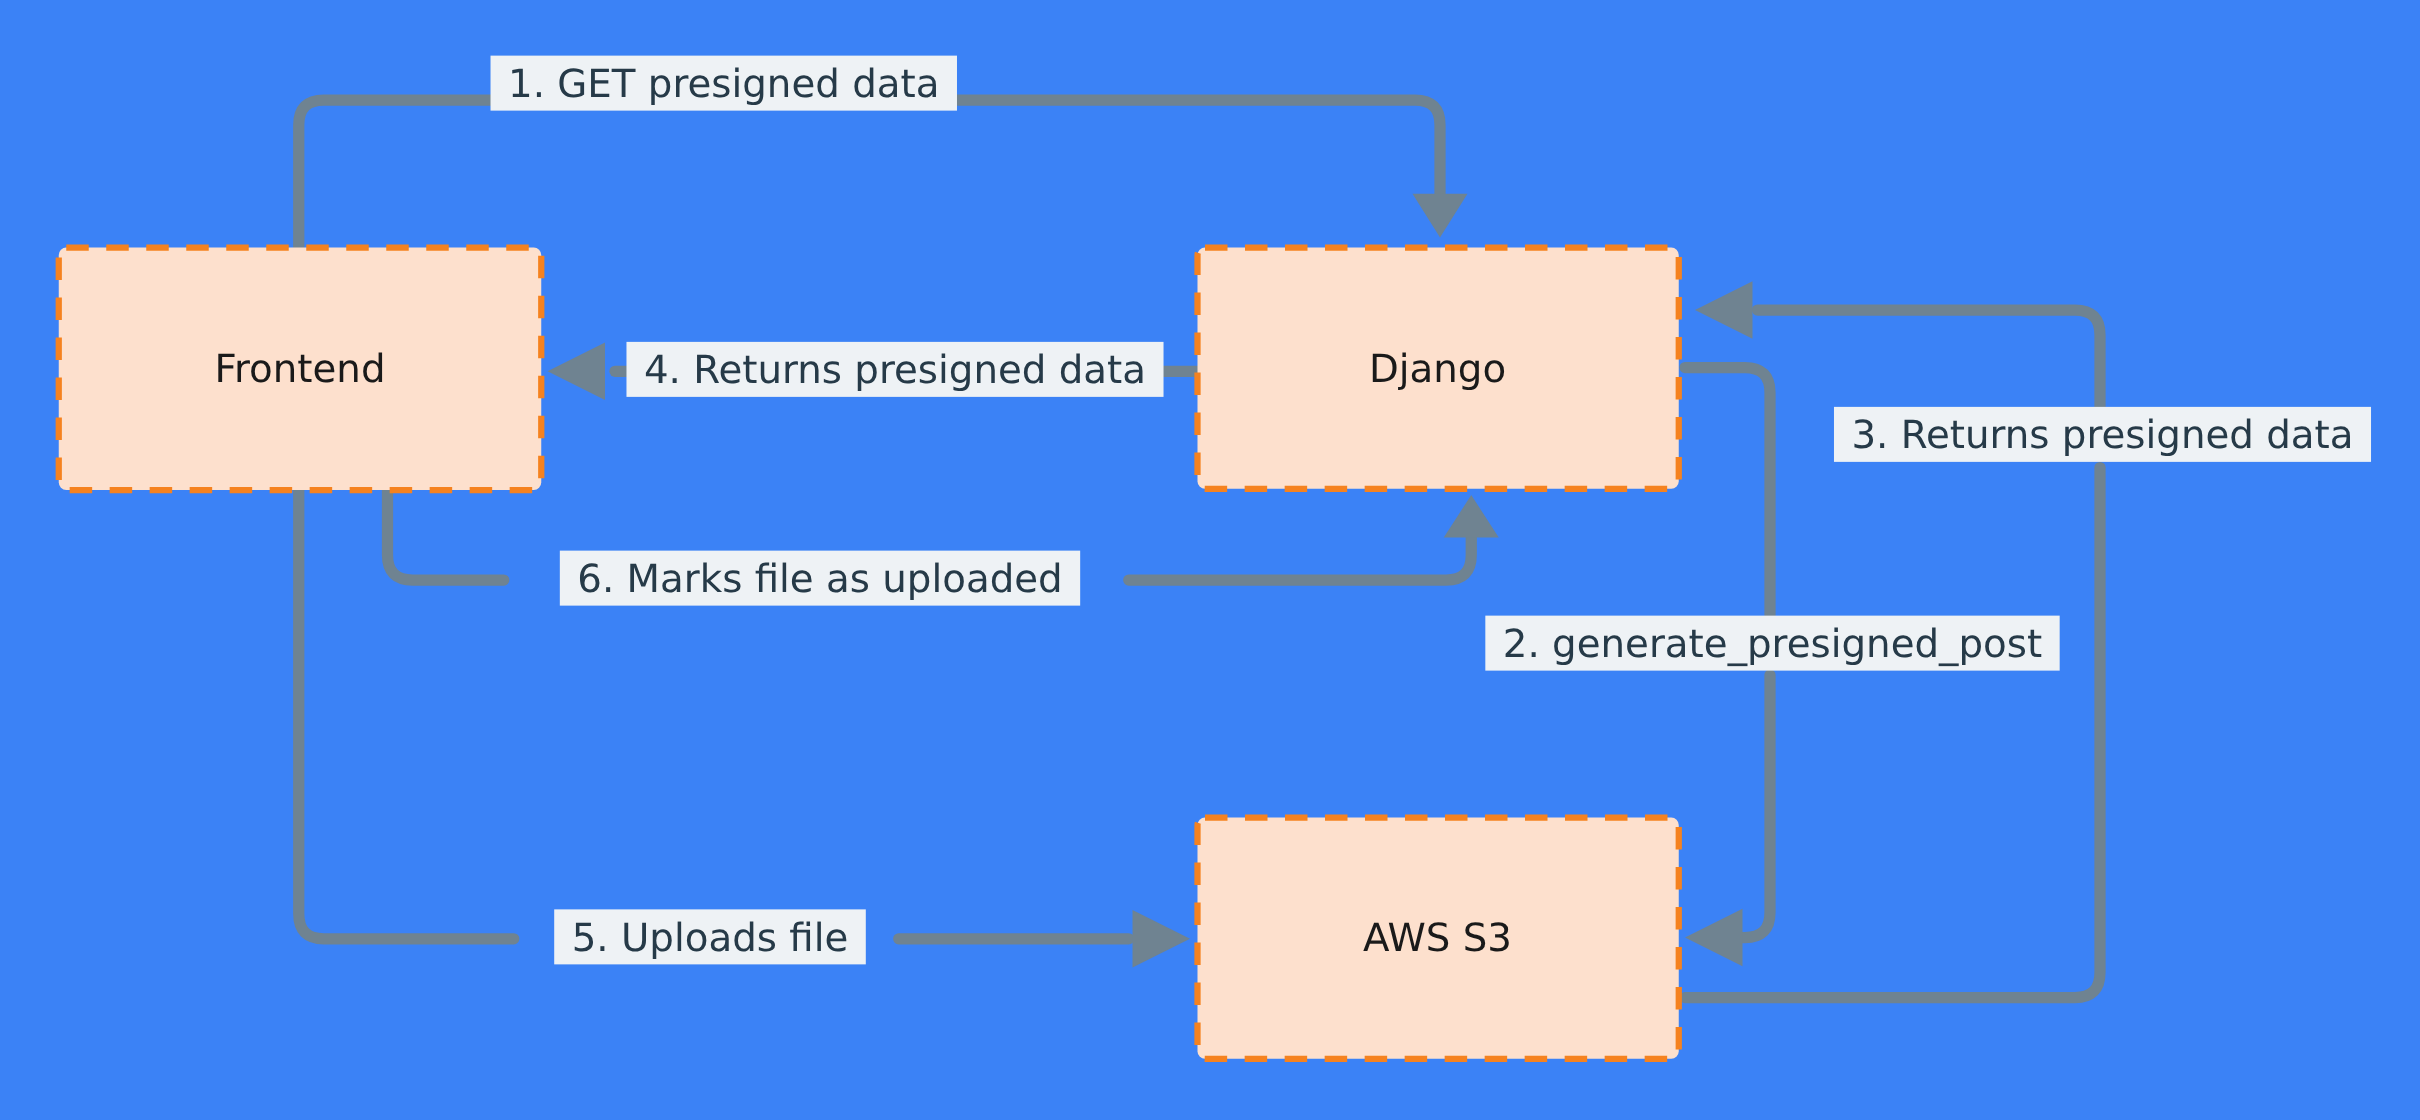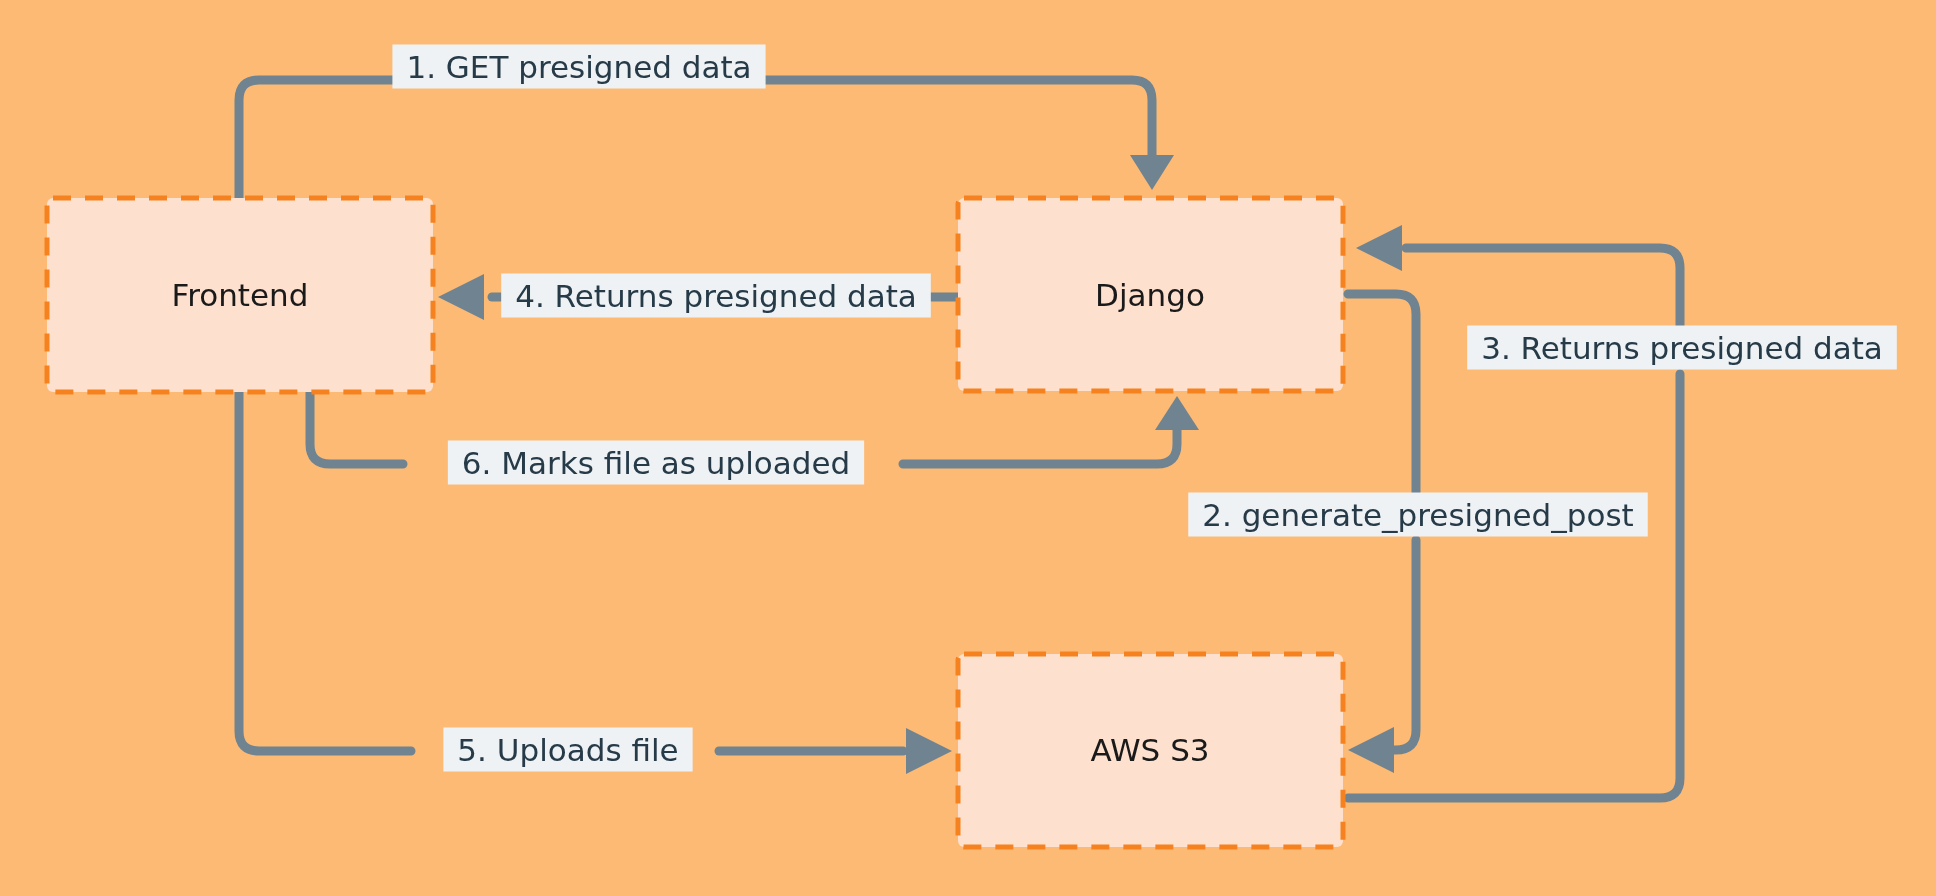--- a/index.html
+++ b/index.html
@@ -11,21 +11,21 @@
   body {
     width: 1936px;
     height: 896px;
     overflow: hidden;
     font-family: "DejaVu Sans", sans-serif;
   }
   #diagram-canvas {
     position: relative;
     width: 1936px;
     height: 896px;
-    background: #fdba74;
+    background: #3b82f6;
   }
   svg.layer {
     position: absolute;
     inset: 0;
     width: 1936px;
     height: 896px;
   }
   .node-rect {
     fill: #fde0cd;
     stroke: #f5821f;

